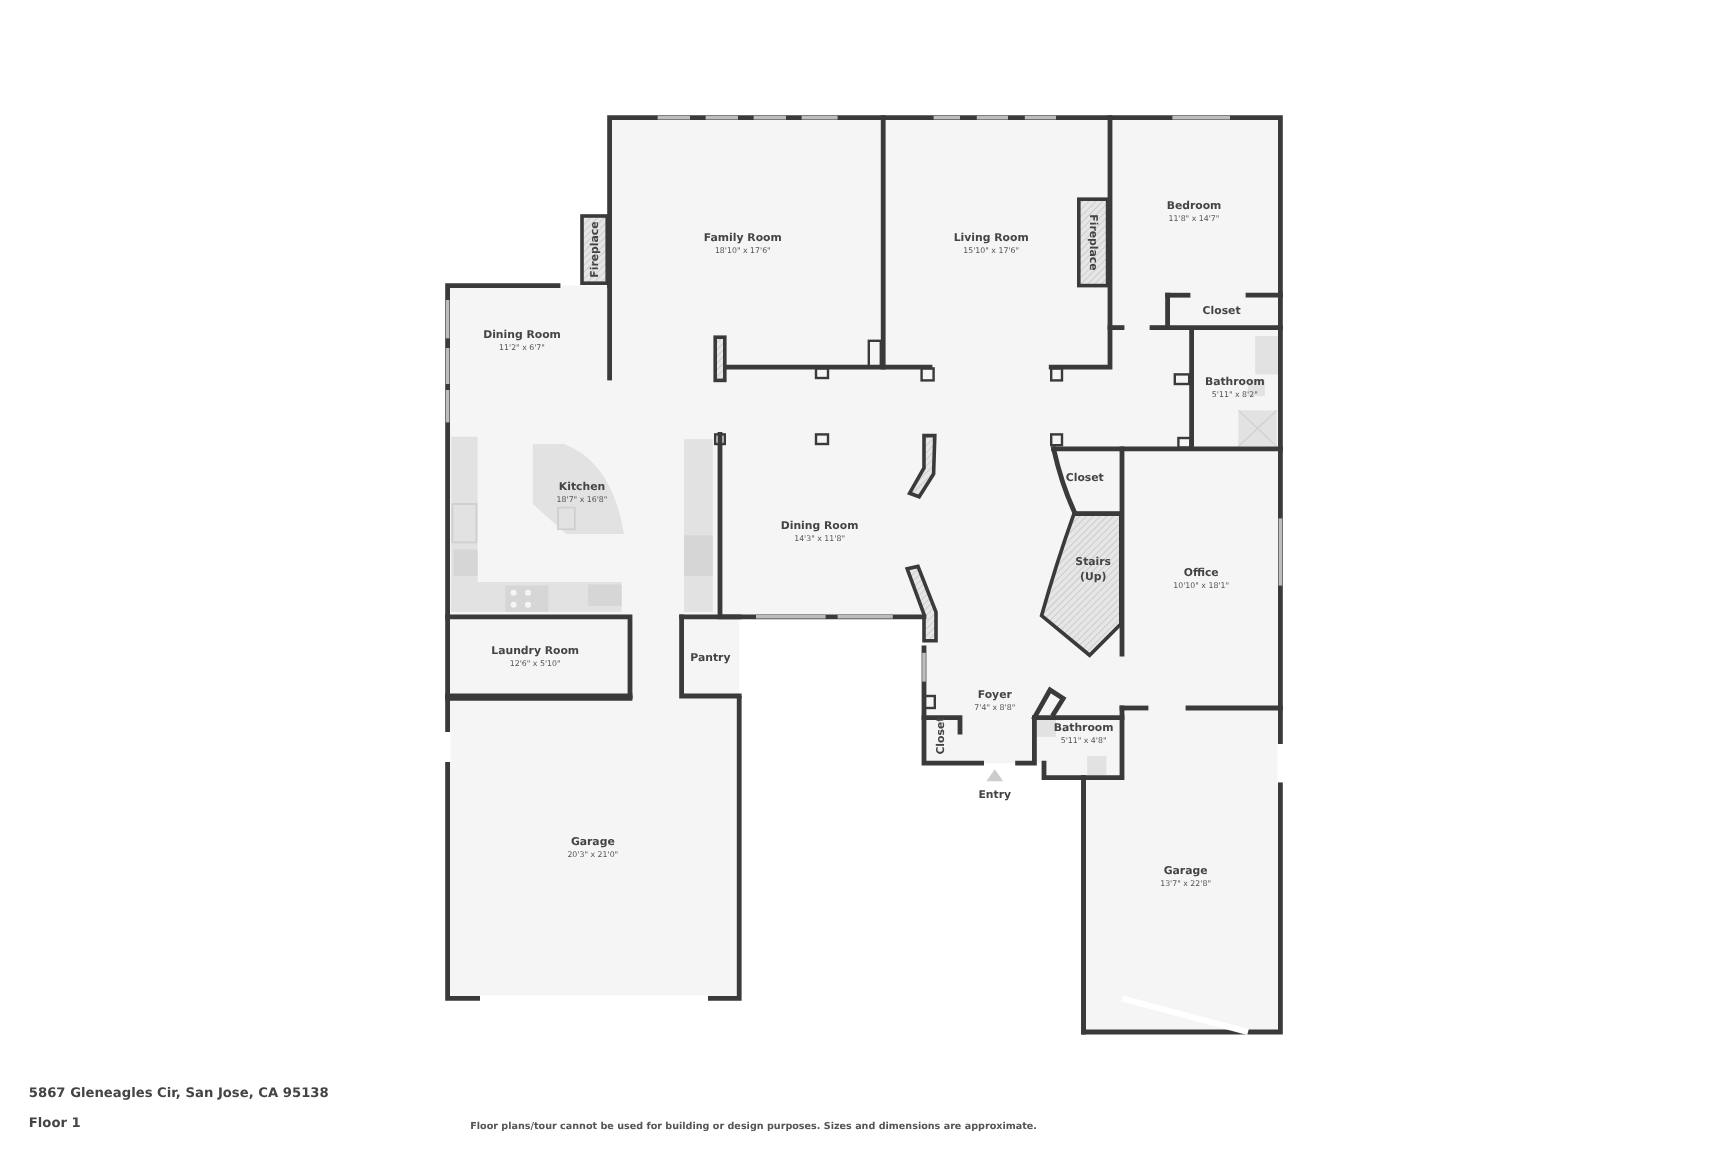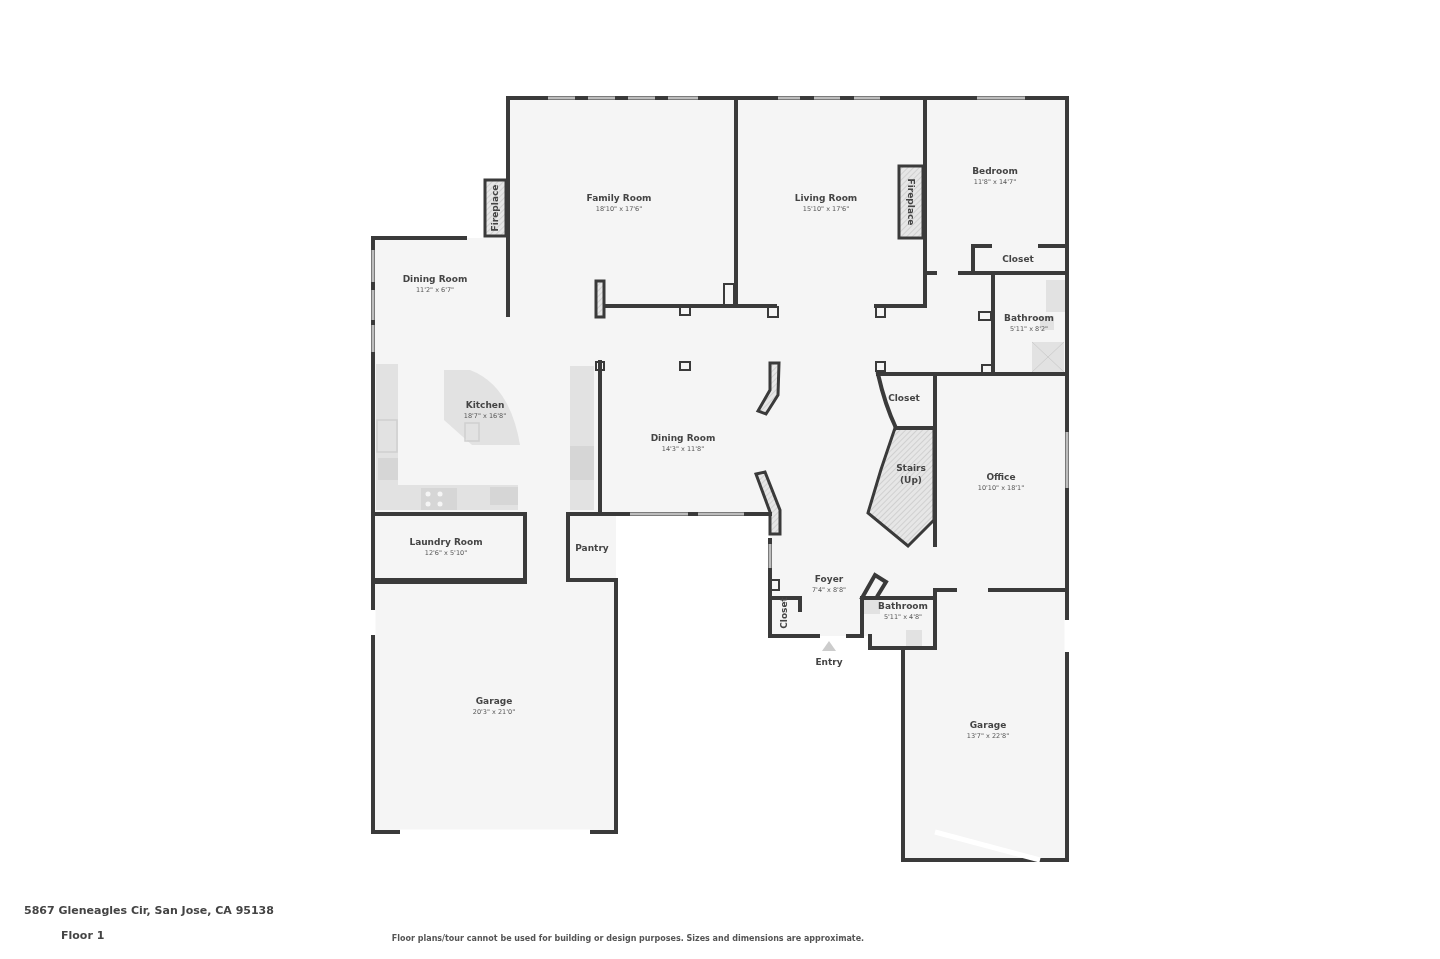--- a/index.html
+++ b/index.html
@@ -8,21 +8,21 @@
   .room-name { font-family:"DejaVu Sans", sans-serif; font-size:9px; font-weight:bold; fill:#444; text-anchor:middle; }
   .room-dim { font-family:"DejaVu Sans", sans-serif; font-size:6.5px; fill:#555; text-anchor:middle; }
   .wall { fill:none; stroke:#3a3a3a; stroke-width:4; stroke-linecap:square; }
   .thin { fill:none; stroke:#3a3a3a; stroke-width:2; }
   .win { stroke:#bdbdbd; stroke-width:3; }
   .door { stroke:#ffffff; stroke-width:5; }
   .floor { fill:#f5f5f5; }
   .fixture { fill:#e2e2e2; }
   .hatch { fill:url(#hatch); stroke:#3a3a3a; stroke-width:3; }
   .footer-address { position:absolute; left:24px; top:904px; font-size:11px; font-weight:bold; color:#444;text-align:right; }
-  .footer-floor { position:absolute; left:24px; top:929px; font-size:11px; font-weight:bold; color:#444;margin-left:37px; }
+  .footer-floor { position:absolute; left:24px; top:929px; font-size:11px; font-weight:bold; color:#444; }
   .footer-disclaimer { position:absolute; left:0; width:1256px; top:934px; text-align:center; font-size:8px; font-weight:bold; color:#555; }
 </style>
 </head>
 <body>
 
 <svg id="plan" viewBox="0 0 1440 959" xmlns="http://www.w3.org/2000/svg">
   <defs>
     <pattern id="hatch" width="4" height="4" patternUnits="userSpaceOnUse" patternTransform="rotate(45)">
       <rect width="4" height="4" fill="#e6e6e6"></rect>
       <line x1="0" y1="0" x2="0" y2="4" stroke="#bbbbbb" stroke-width="1"></line>

